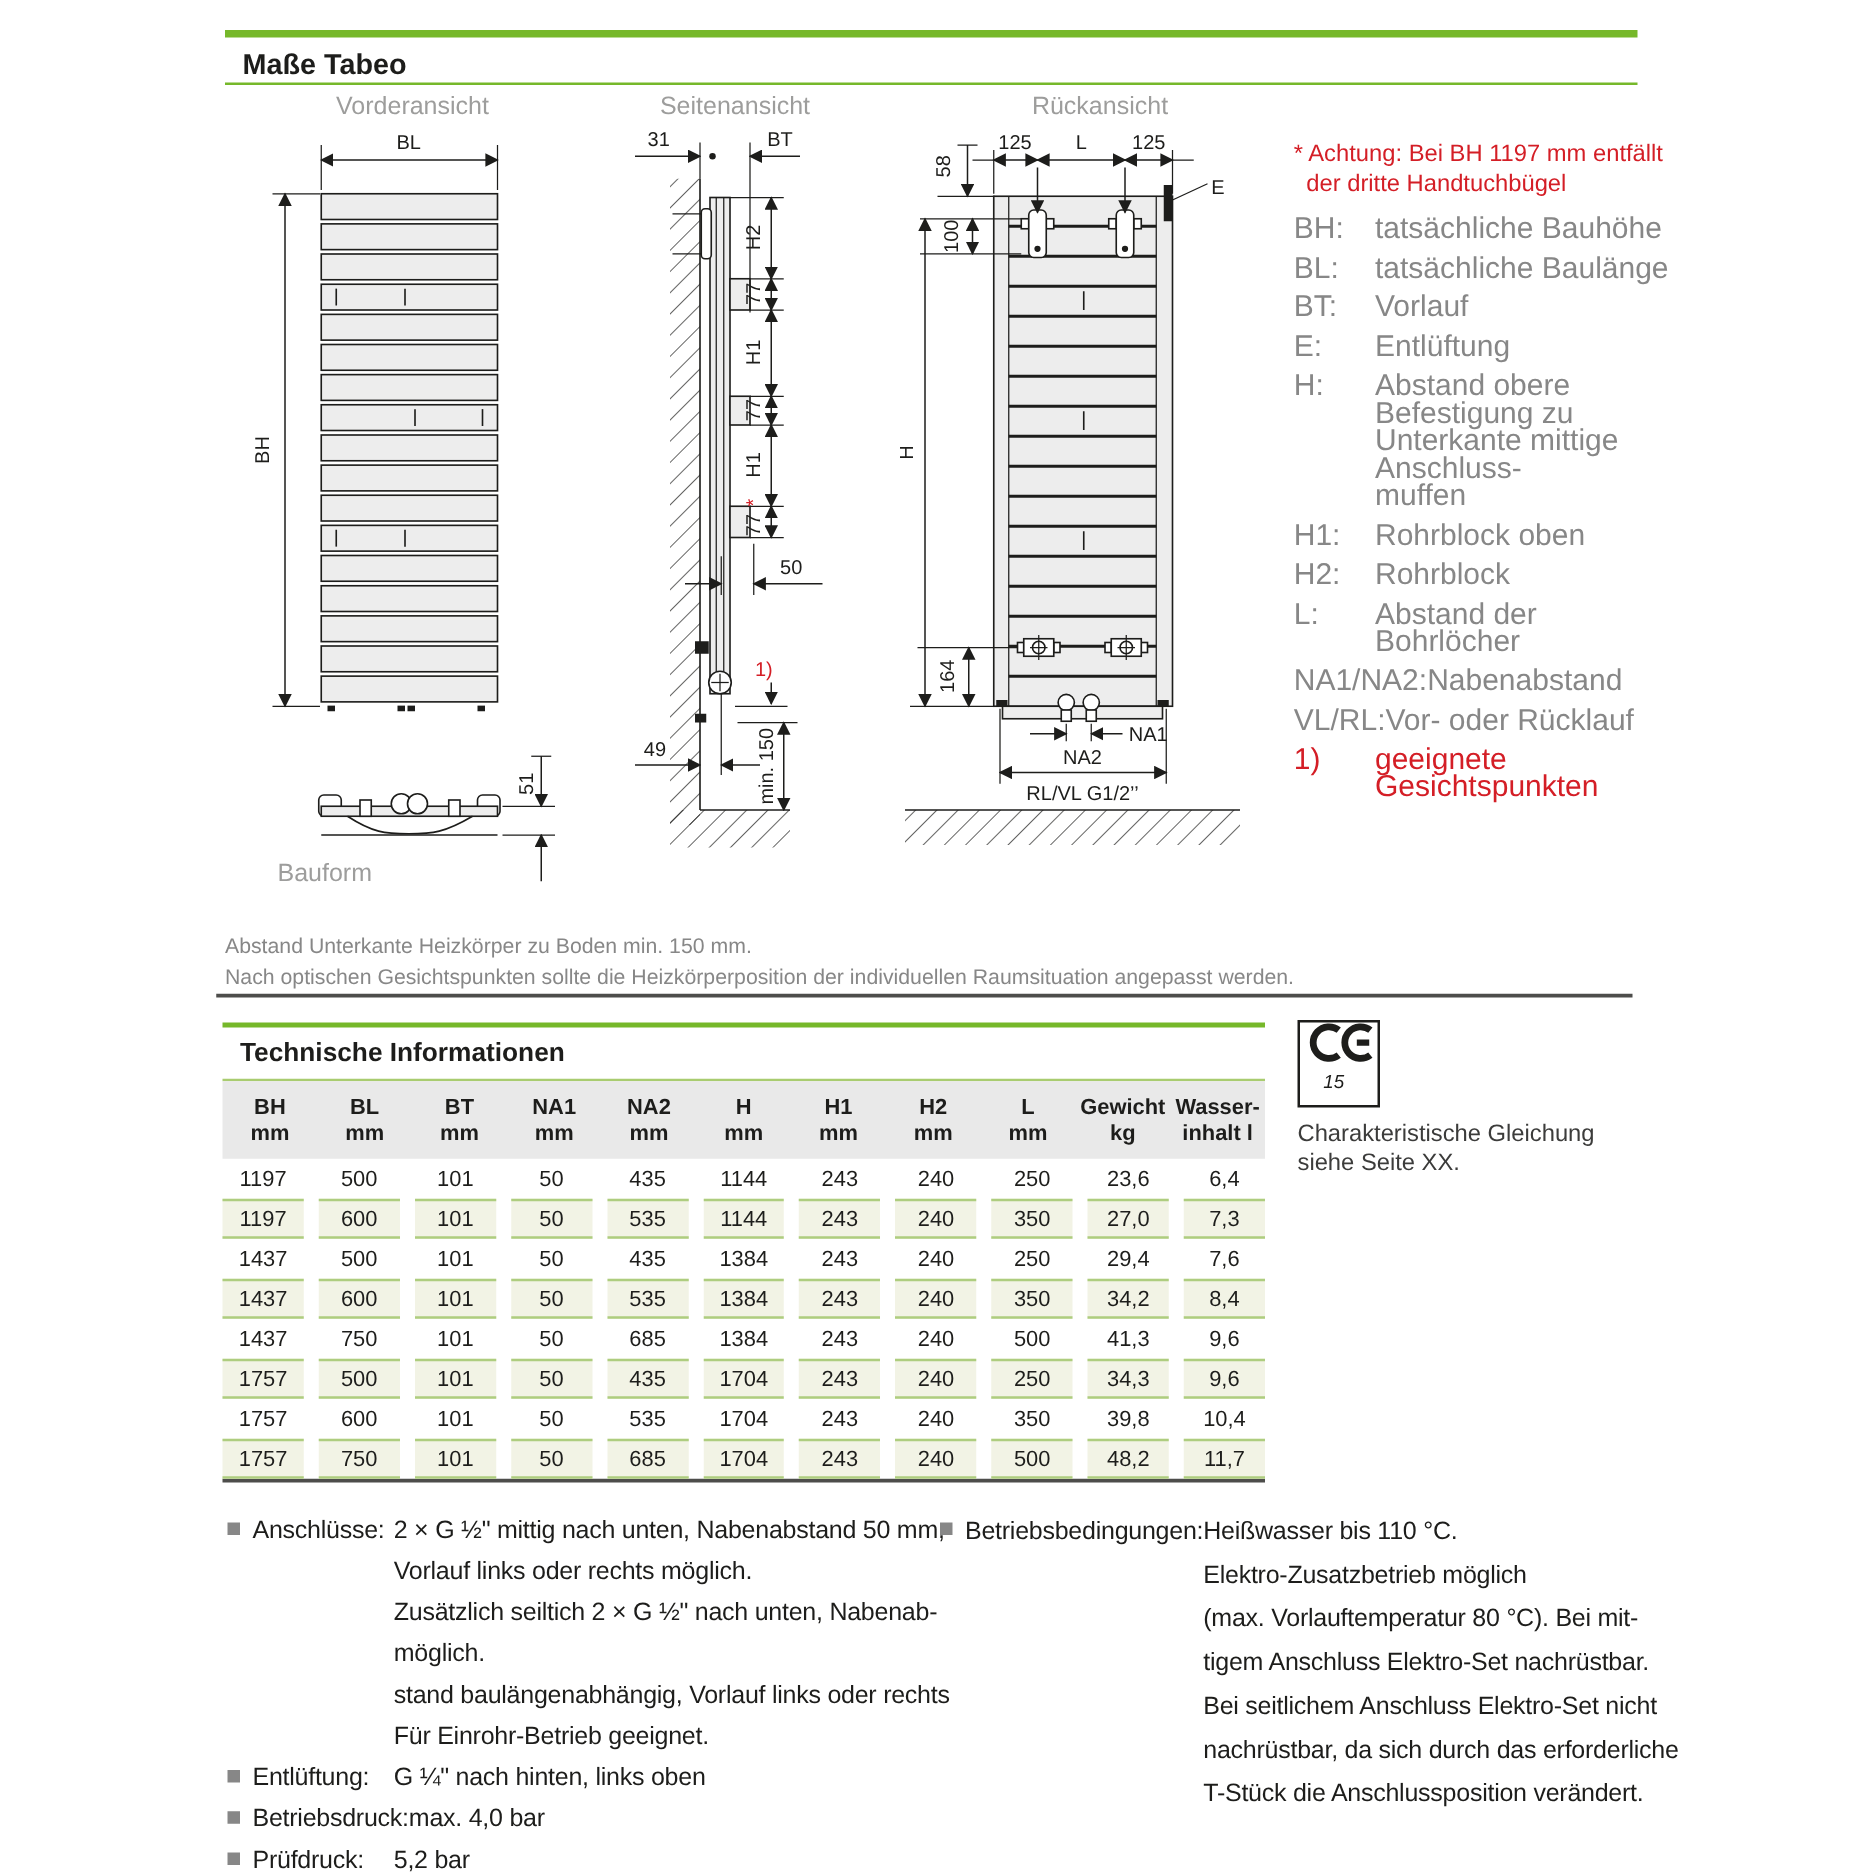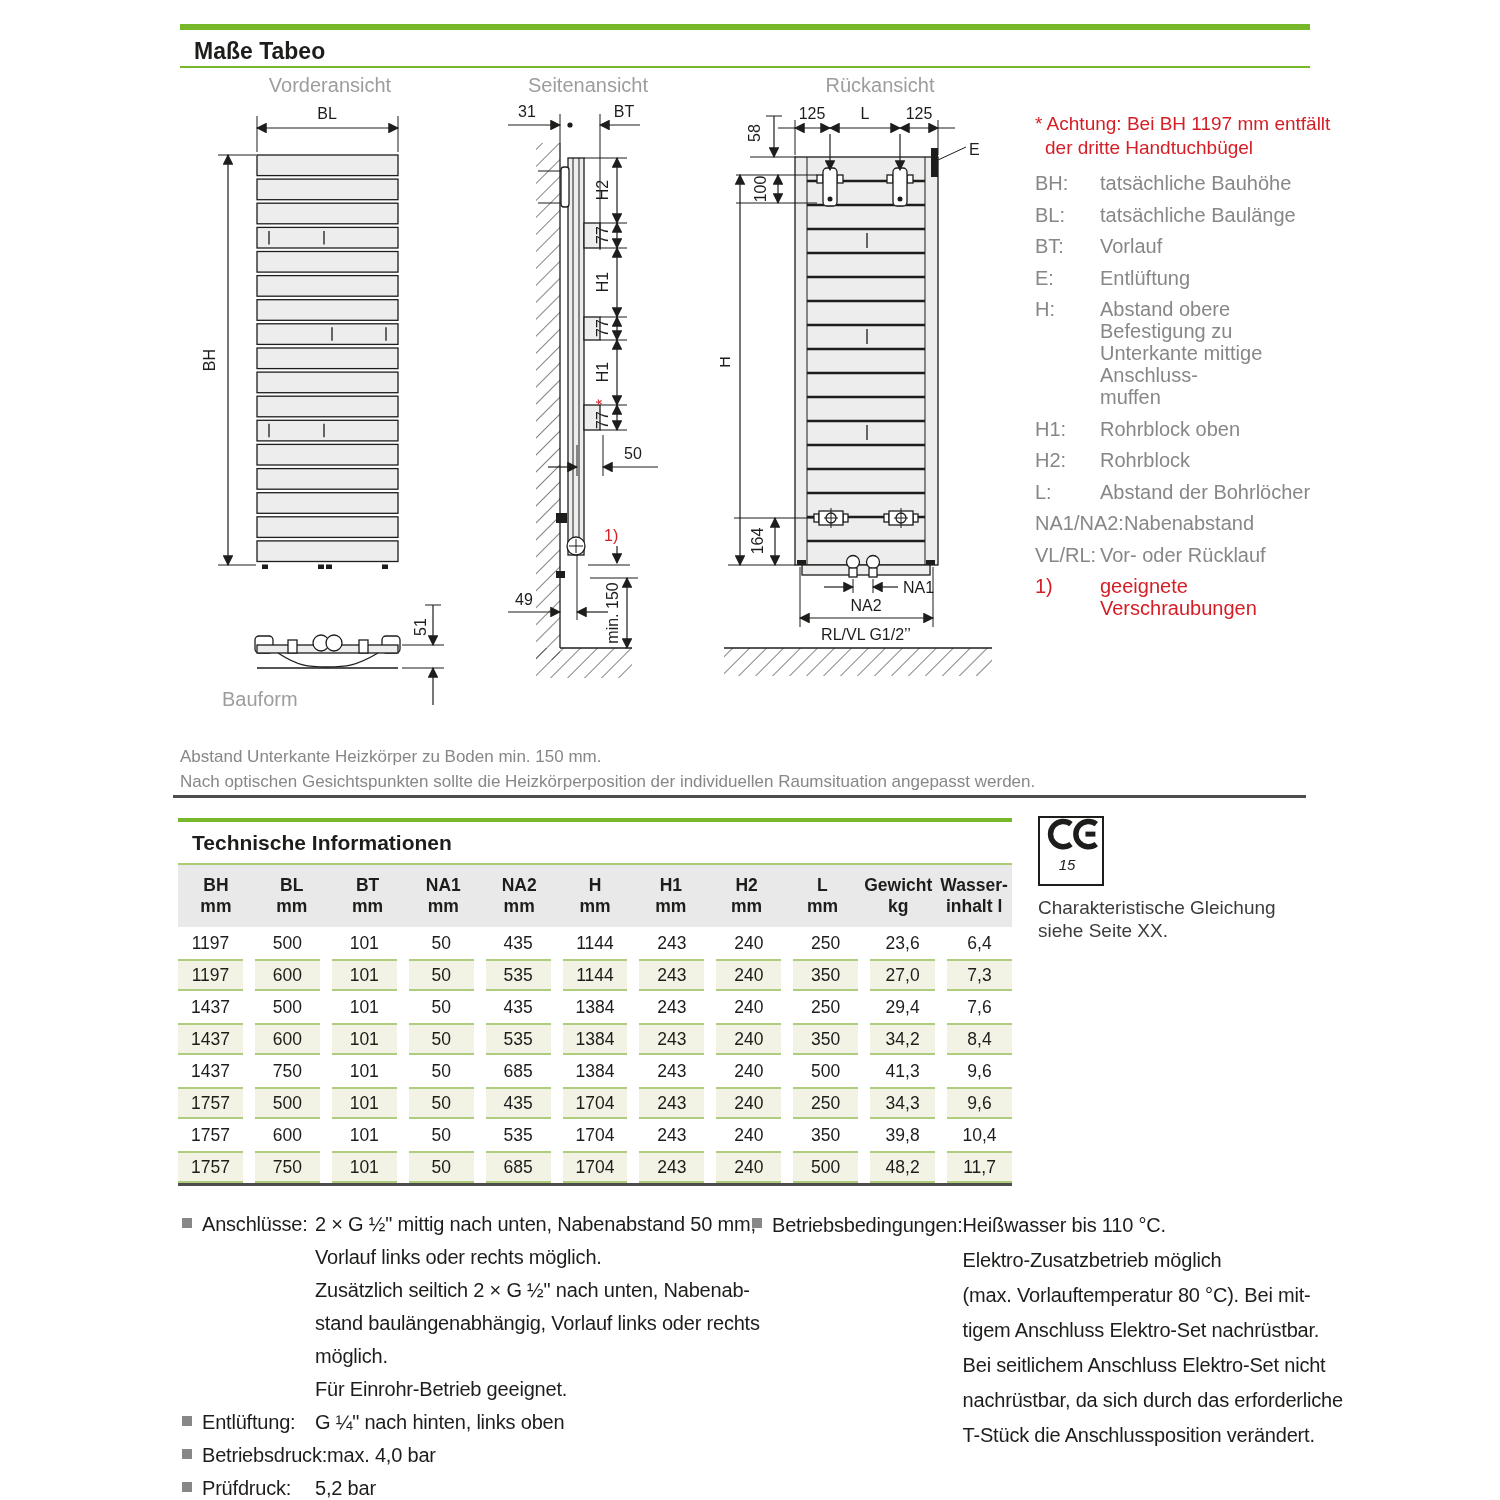--- a/index.html
+++ b/index.html
@@ -21,21 +21,21 @@
   .part2{fill:#ffffff;stroke:#1d1d1b;stroke-width:1.3;}
   .ln{stroke:#1d1d1b;stroke-width:1.3;fill:none;}
   .lnb{stroke:#1d1d1b;stroke-width:2.4;}
   .lnt{stroke:#1d1d1b;stroke-width:1;}
   .dim{stroke:#1d1d1b;stroke-width:1.2;fill:none;}
   .dark{fill:#1d1d1b;}
 
   
   .warning{position:absolute;left:1035px;top:112px;font-size:19px;line-height:24px;color:#d41e26;}
   .warning .ind{padding-left:10px;}
-  #legend{position:absolute;left:1035px;top:172px;width:300px;font-size:20px;color:#878787;}
+  #legend{position:absolute;left:1035px;top:172px;width:300px;font-size:24px;color:#878787;}
   .lg-row{display:flex;margin-bottom:9.5px;line-height:22px;}
   .lg-term{min-width:65px;flex:0 0 auto;}
   .lg-def div{line-height:22px;}
   .lg-row.red{color:#d41e26;}
 
   
   .footnote{position:absolute;left:180px;top:744px;font-size:17px;line-height:25px;color:#878787;}
 
   .rule{position:absolute;left:173px;top:795px;width:1133px;height:3px;background:#4d4d4b;}
 
@@ -414,21 +414,21 @@
       </div>
       <div class="lg-row">
         <span class="lg-term">VL/RL:</span>
         <div class="lg-def">
           <div>Vor- oder Rücklauf</div>
         </div>
       </div>
       <div class="lg-row red">
         <span class="lg-term">1)</span>
         <div class="lg-def">
-          <div>geeignete Verschraubungen</div>
+          <div>geeignete Gesichtspunkten</div>
         </div>
       </div>
     </div>
 
   <div class="footnote">
     <div>Abstand Unterkante Heizkörper zu Boden min. 150 mm.</div>
     <div>Nach optischen Gesichtspunkten sollte die Heizkörperposition der individuellen Raumsituation angepasst werden.</div>
   </div>
 
   <div class="rule"></div>
@@ -606,22 +606,22 @@
   </div>
 
   <div id="specs-left" class="specs">
       <div class="spec-row">
         <span class="bullet"></span>
         <span class="spec-label">Anschlüsse:</span>
         <div class="spec-lines">
           <div>2 × G ½" mittig nach unten, Nabenabstand 50 mm,</div>
           <div>Vorlauf links oder rechts möglich.</div>
           <div>Zusätzlich seiltich 2 × G ½" nach unten, Nabenab-</div>
+          <div>möglich.</div>
           <div>stand baulängenabhängig, Vorlauf links oder rechts</div>
-          <div>möglich.</div>
           <div>Für Einrohr-Betrieb geeignet.</div>
         </div>
       </div>
       <div class="spec-row">
         <span class="bullet"></span>
         <span class="spec-label">Entlüftung:</span>
         <div class="spec-lines">
           <div>G ¼" nach hinten, links oben</div>
         </div>
       </div>

